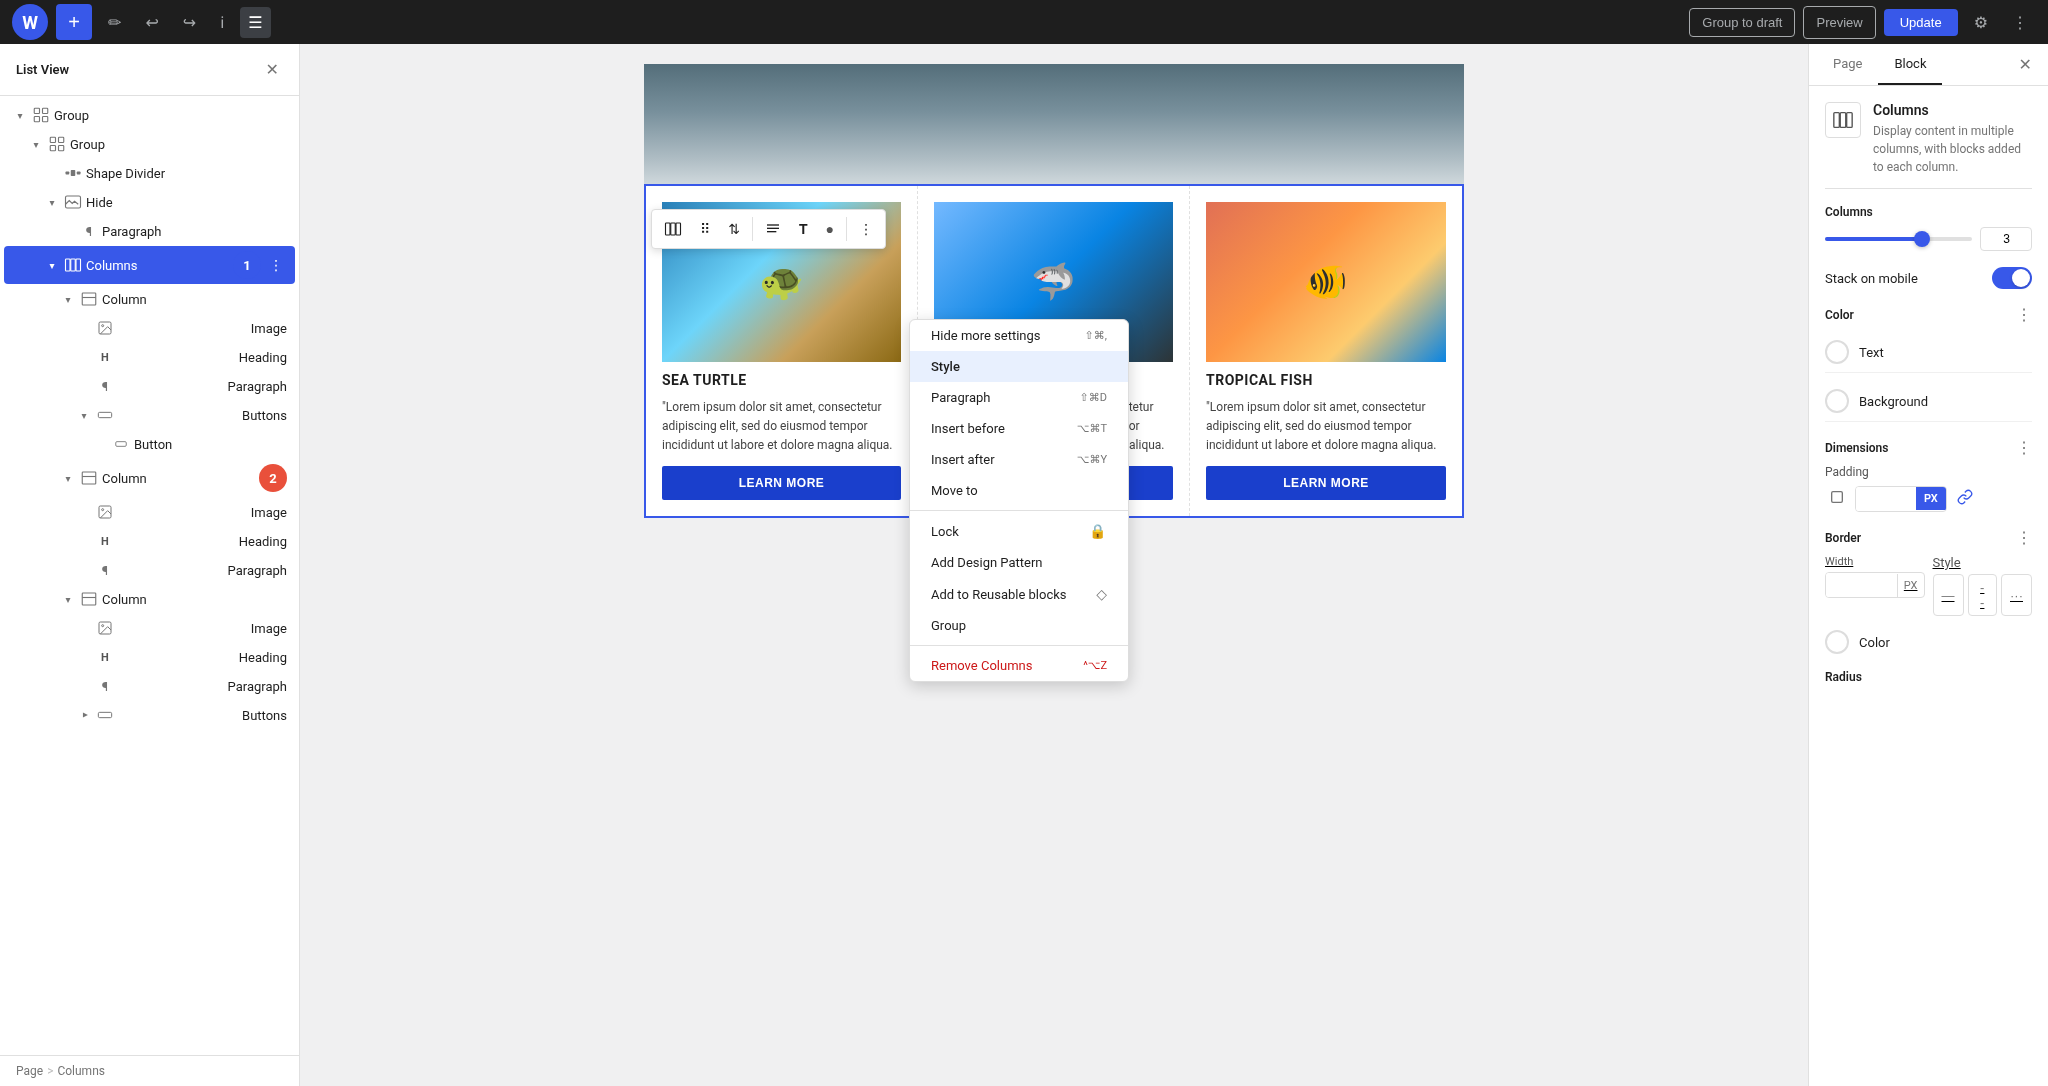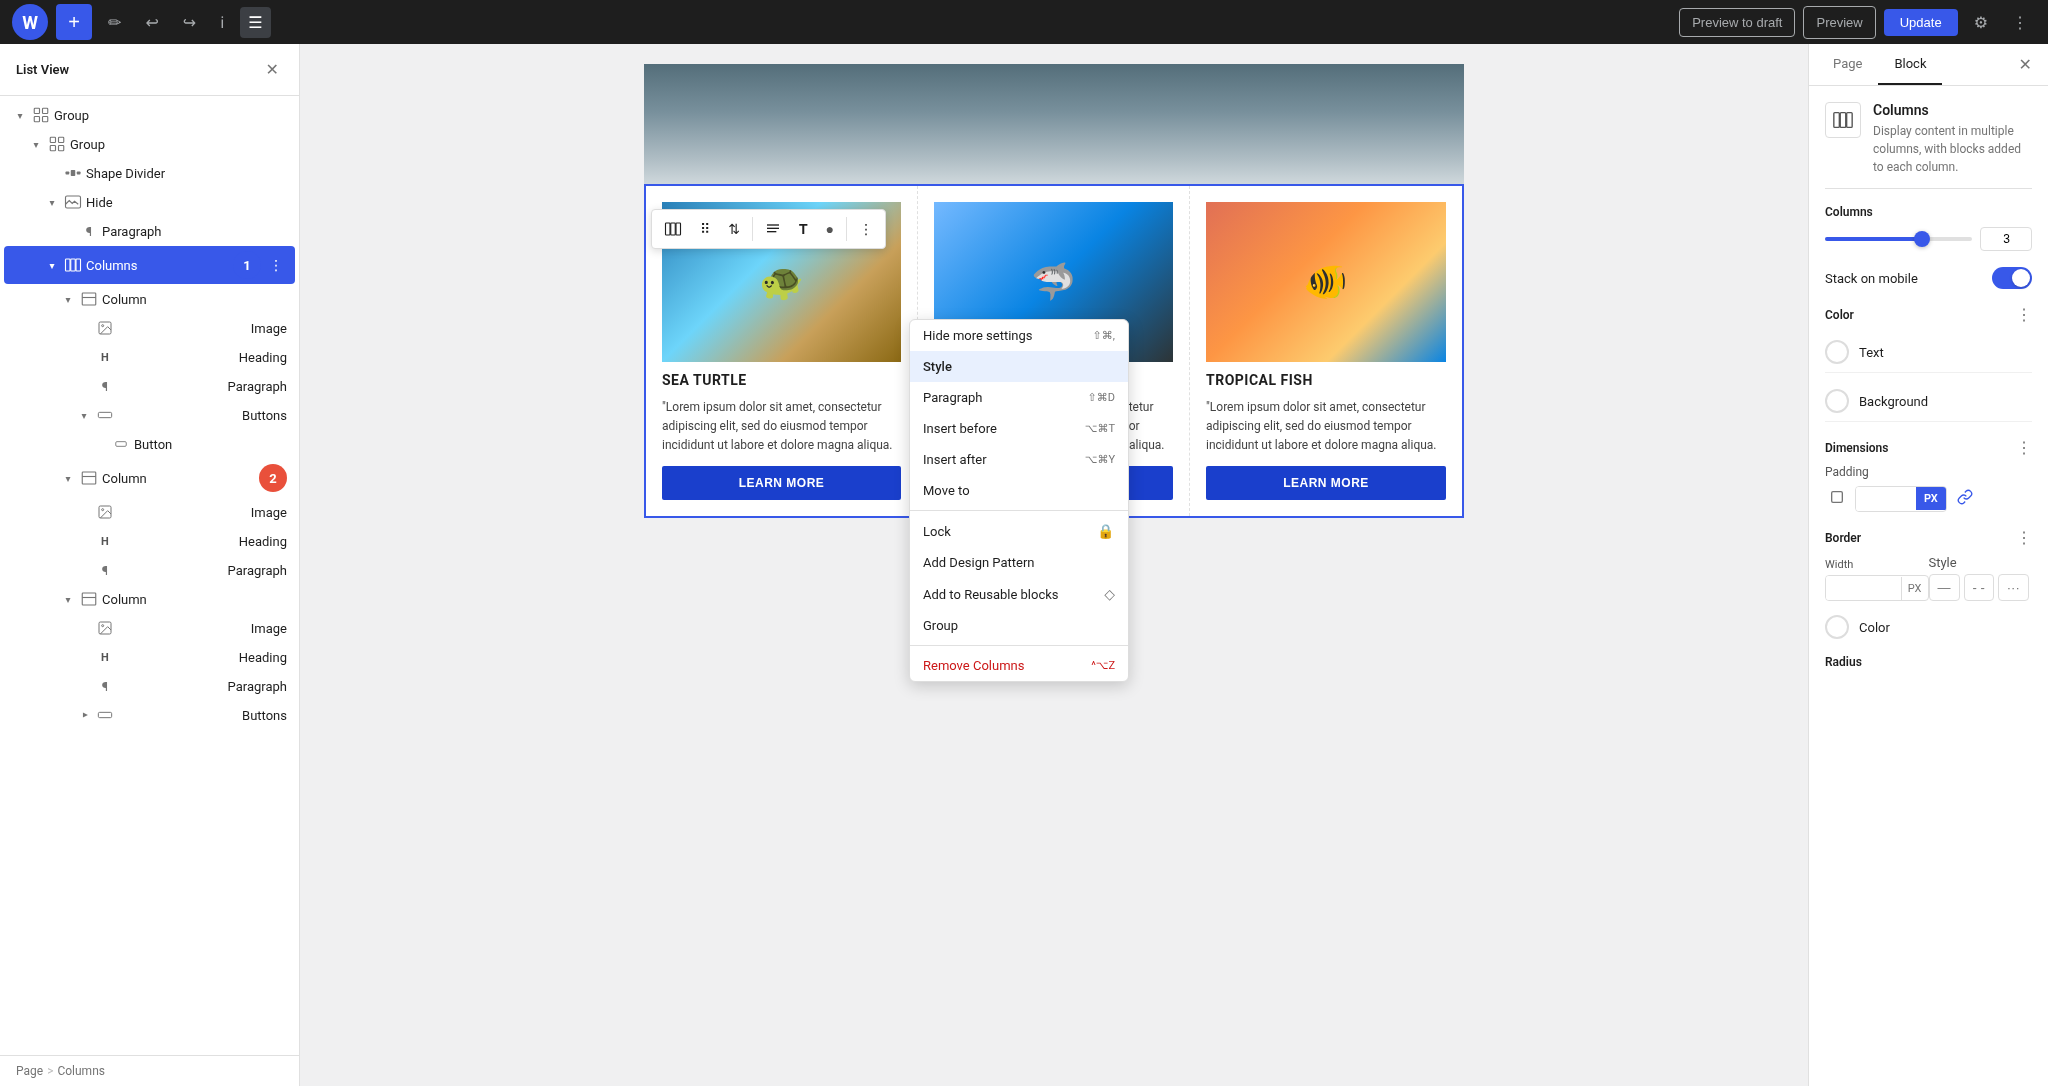--- a/index.html
+++ b/index.html
@@ -57,21 +57,21 @@
     .toolbar-divider { width: 1px; height: 24px; background: #e0e0e0; margin: 0 2px; }
     .columns-block { display: grid; grid-template-columns: 1fr 1fr 1fr; gap: 0; background: white; border: 2px solid #3858e9; }
     .col-block { padding: 16px; display: flex; flex-direction: column; gap: 10px; border-right: 1px dashed #e0e0e0; }
     .col-block:last-child { border-right: none; }
     .col-heading { font-weight: 700; font-size: 14px; color: #1e1e1e; letter-spacing: 0.5px; }
     .col-text { font-size: 12px; color: #444; line-height: 1.6; }
     .col-btn { display: inline-block; background: #1a3fcc; color: white; padding: 10px 18px; font-size: 12px; font-weight: 600; text-decoration: none; border-radius: 2px; text-align: center; letter-spacing: 0.5px; cursor: pointer; border: none; }
 
     
     .context-menu { position: absolute; top: 255px; left: 265px; background: white; border: 1px solid #ddd; border-radius: 6px; box-shadow: 0 4px 16px rgba(0,0,0,0.18); z-index: 200; width: 220px; overflow: hidden; }
-    .ctx-item { display: flex; align-items: center; justify-content: space-between; padding: 8px 13px; cursor: pointer; font-size: 13px; color: #1e1e1e; }
+    .ctx-item { display: flex; align-items: center; justify-content: space-between; padding: 8px 21px; cursor: pointer; font-size: 13px; color: #1e1e1e; }
     .ctx-item.highlighted { background: #e8f0fe; }
     .ctx-item .ctx-label { flex: 1; }
     .ctx-item .ctx-shortcut { color: #757575; font-size: 11px; white-space: nowrap; }
     .ctx-item .ctx-icon { color: #757575; font-size: 14px; margin-left: 4px; }
     .ctx-separator { height: 1px; background: #e0e0e0; margin: 4px 0; }
     .ctx-item.danger { color: #cc1818; }
 
     
     .badge-circle { width: 28px; height: 28px; border-radius: 50%; display: flex; align-items: center; justify-content: center; font-weight: bold; font-size: 13px; color: white; flex-shrink: 0; }
     .badge-1 { background: #3858e9; }
@@ -126,21 +126,21 @@
 
 <div class="top-bar">
   <div class="wp-logo">W</div>
   <button class="top-btn" style="background:#3858e9; color:white; font-size:20px; width:36px; height:36px; border-radius:4px;">+</button>
   <button class="top-btn">✏</button>
   <button class="top-btn">↩</button>
   <button class="top-btn">↪</button>
   <button class="top-btn">ℹ</button>
   <button class="top-btn active">☰</button>
   <div class="top-bar-right">
-    <button class="btn-switch-draft">Preview to draft</button>
+    <button class="btn-switch-draft">Group to draft</button>
     <button class="btn-preview">Preview</button>
     <button class="btn-update">Update</button>
     <button class="btn-gear top-btn">⚙</button>
     <button class="btn-more-top top-btn">⋮</button>
   </div>
 </div>
 
 <div class="main-layout">
 
   <div class="sidebar">
@@ -550,21 +550,21 @@
             </button>
           </div>
         </div>
       </div>
 
       <div class="panel-section">
         <div class="panel-section-title">
           <span>Border</span>
           <button class="panel-section-more">⋮</button>
         </div>
-        <div style="display:flex; align-items:flex-end;">
+        <div style="display:flex; gap:8px; align-items:flex-start;text-decoration:underline;">
           <div style="flex:1;">
             <div style="font-size:11px; color:#555; margin-bottom:4px;">Width</div>
             <div class="border-input-wrap">
               <input class="border-input" type="text" value="" style="">
               <span class="border-unit">PX</span>
             </div>
           </div>
           <div style="flex:1;">
             <div style="font-size:13px; color:#555; margin-bottom:4px;">Style</div>
             <div class="style-buttons">

